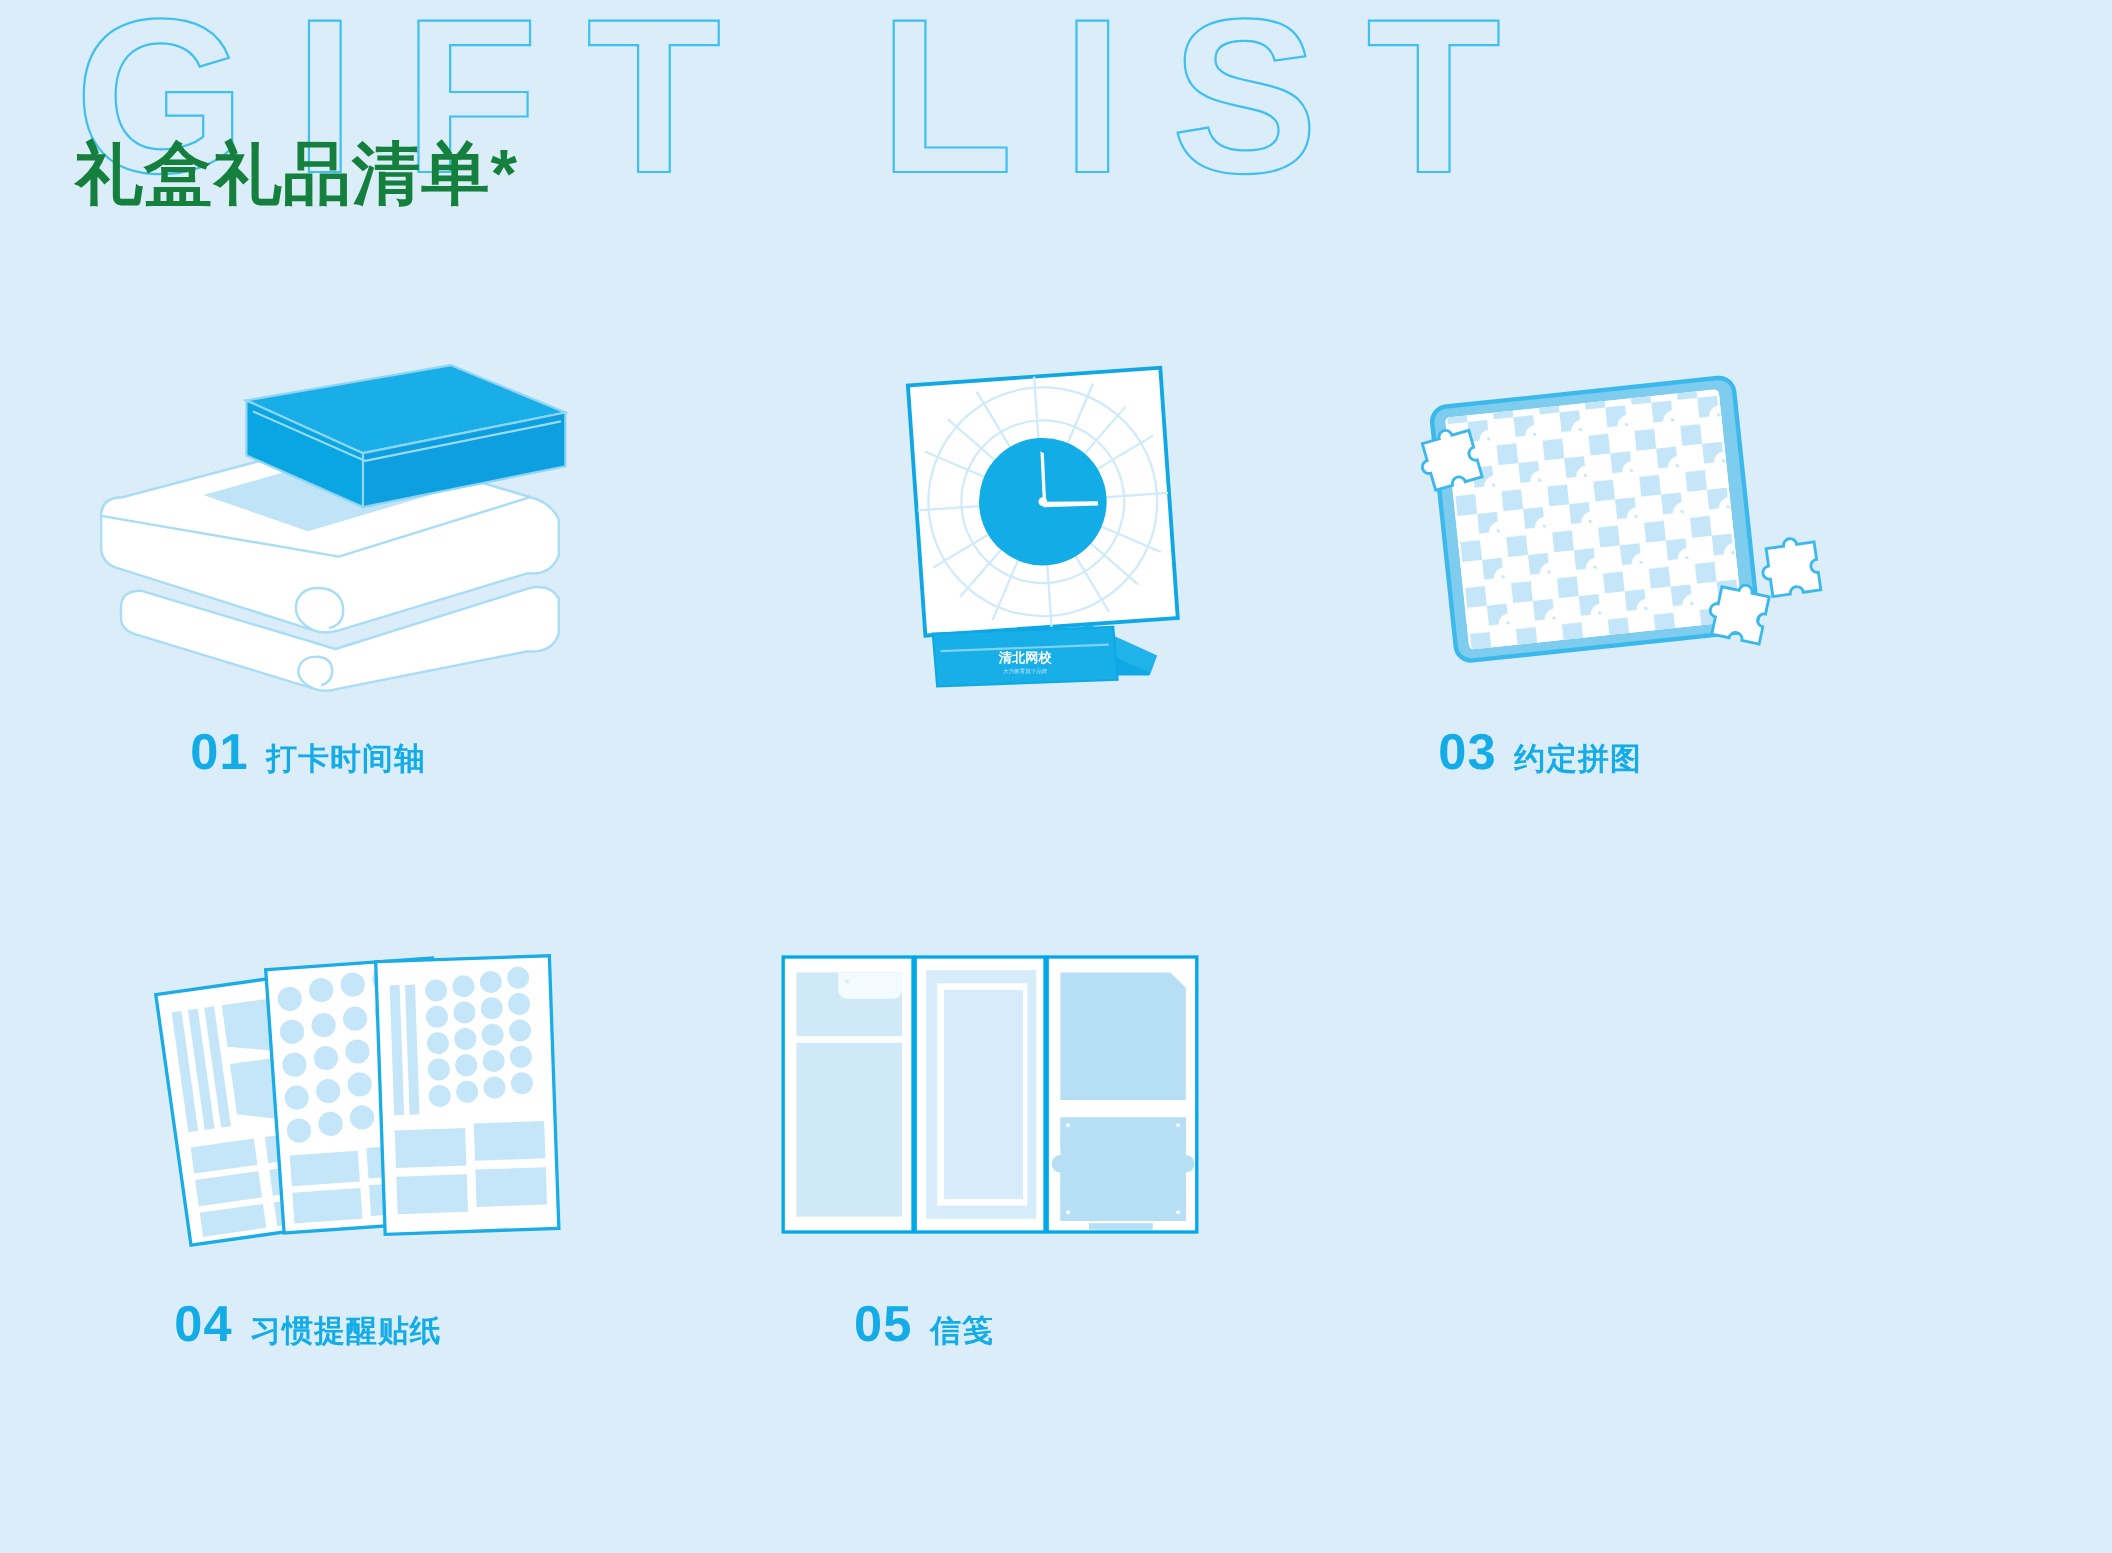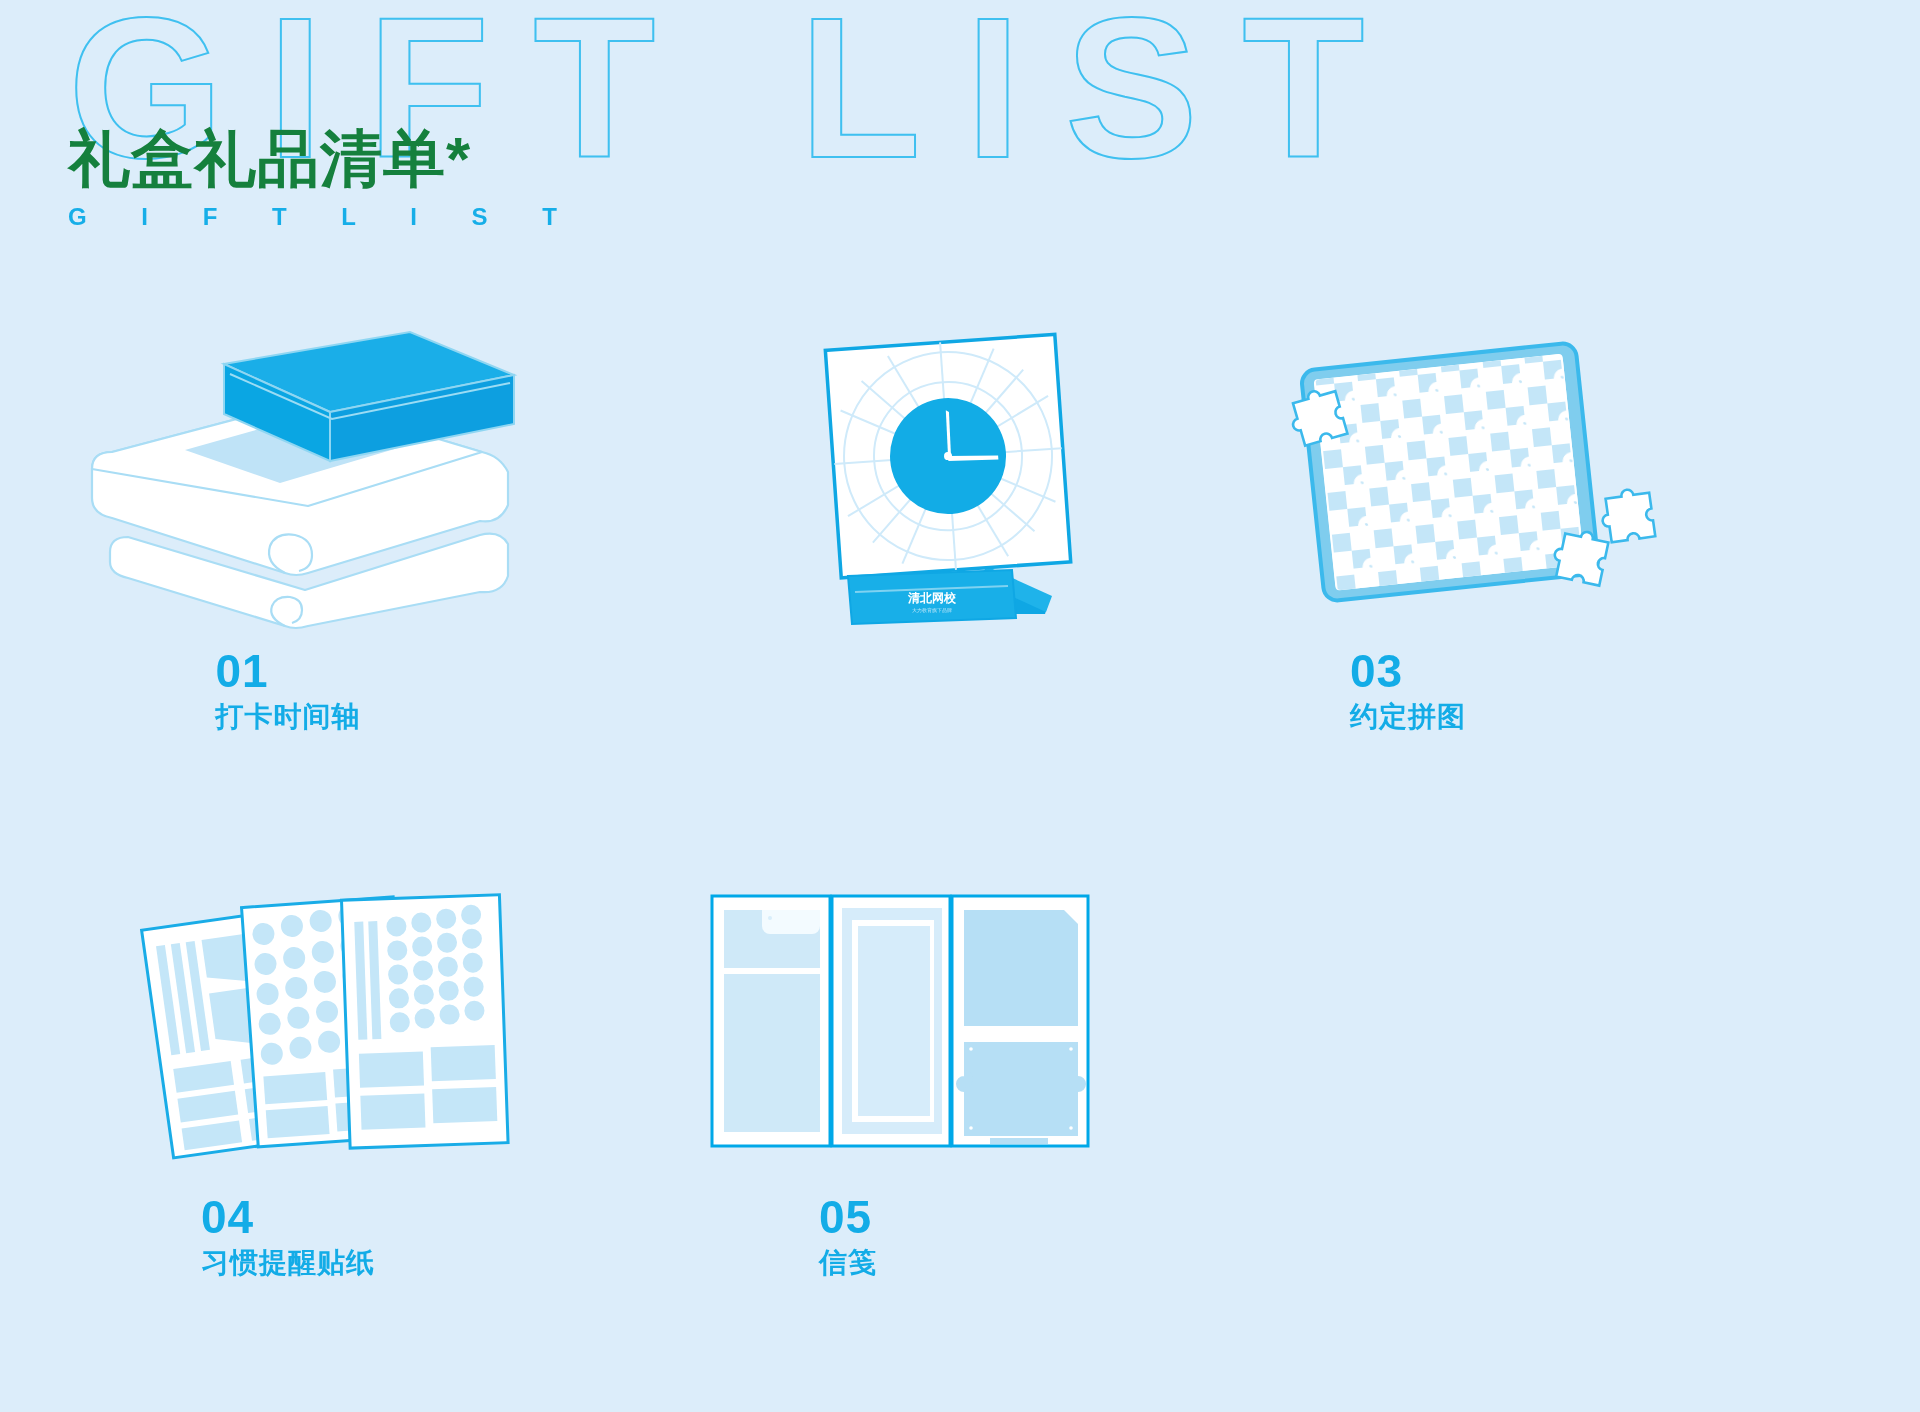--- a/index.html
+++ b/index.html
@@ -78,26 +78,25 @@
   }
   .grid-cell.spacer { width: 560px; }
   .art-box {
     width: 520px;
     height: 300px;
     display: flex;
     align-items: center;
     justify-content: flex-end;
   }
   .item-label {
-    margin-top: 14px;
+    margin-top: 26px;
     display: flex;
     align-items: baseline;
     justify-content: center;
     white-space: nowrap;
-    flex-direction: column;
   }
   .item-num {
     font-size: 46px;
     font-weight: 700;
     color: #13ace7;
     letter-spacing: 1px;
   }
   .item-name {
     font-size: 28px;
     font-weight: 700;
@@ -108,21 +107,20 @@
   .row2 { margin-top: 140px; }
 </style>
 </head>
 <body>
 
 <div id="header">
   <div id="bg-outline-text">GIFT LIST</div>
 
   <div id="title-block">
     <div id="title-main">礼盒礼品清单*</div>
-    <div id="title-sub">G I F T   L I S T</div>
   </div>
 </div>
 
 <div id="gift-grid">
 
   <div class="grid-row">
 
     <div class="grid-cell">
       <div class="art-box">
         <svg width="460" height="300" viewBox="0 0 460 300">

